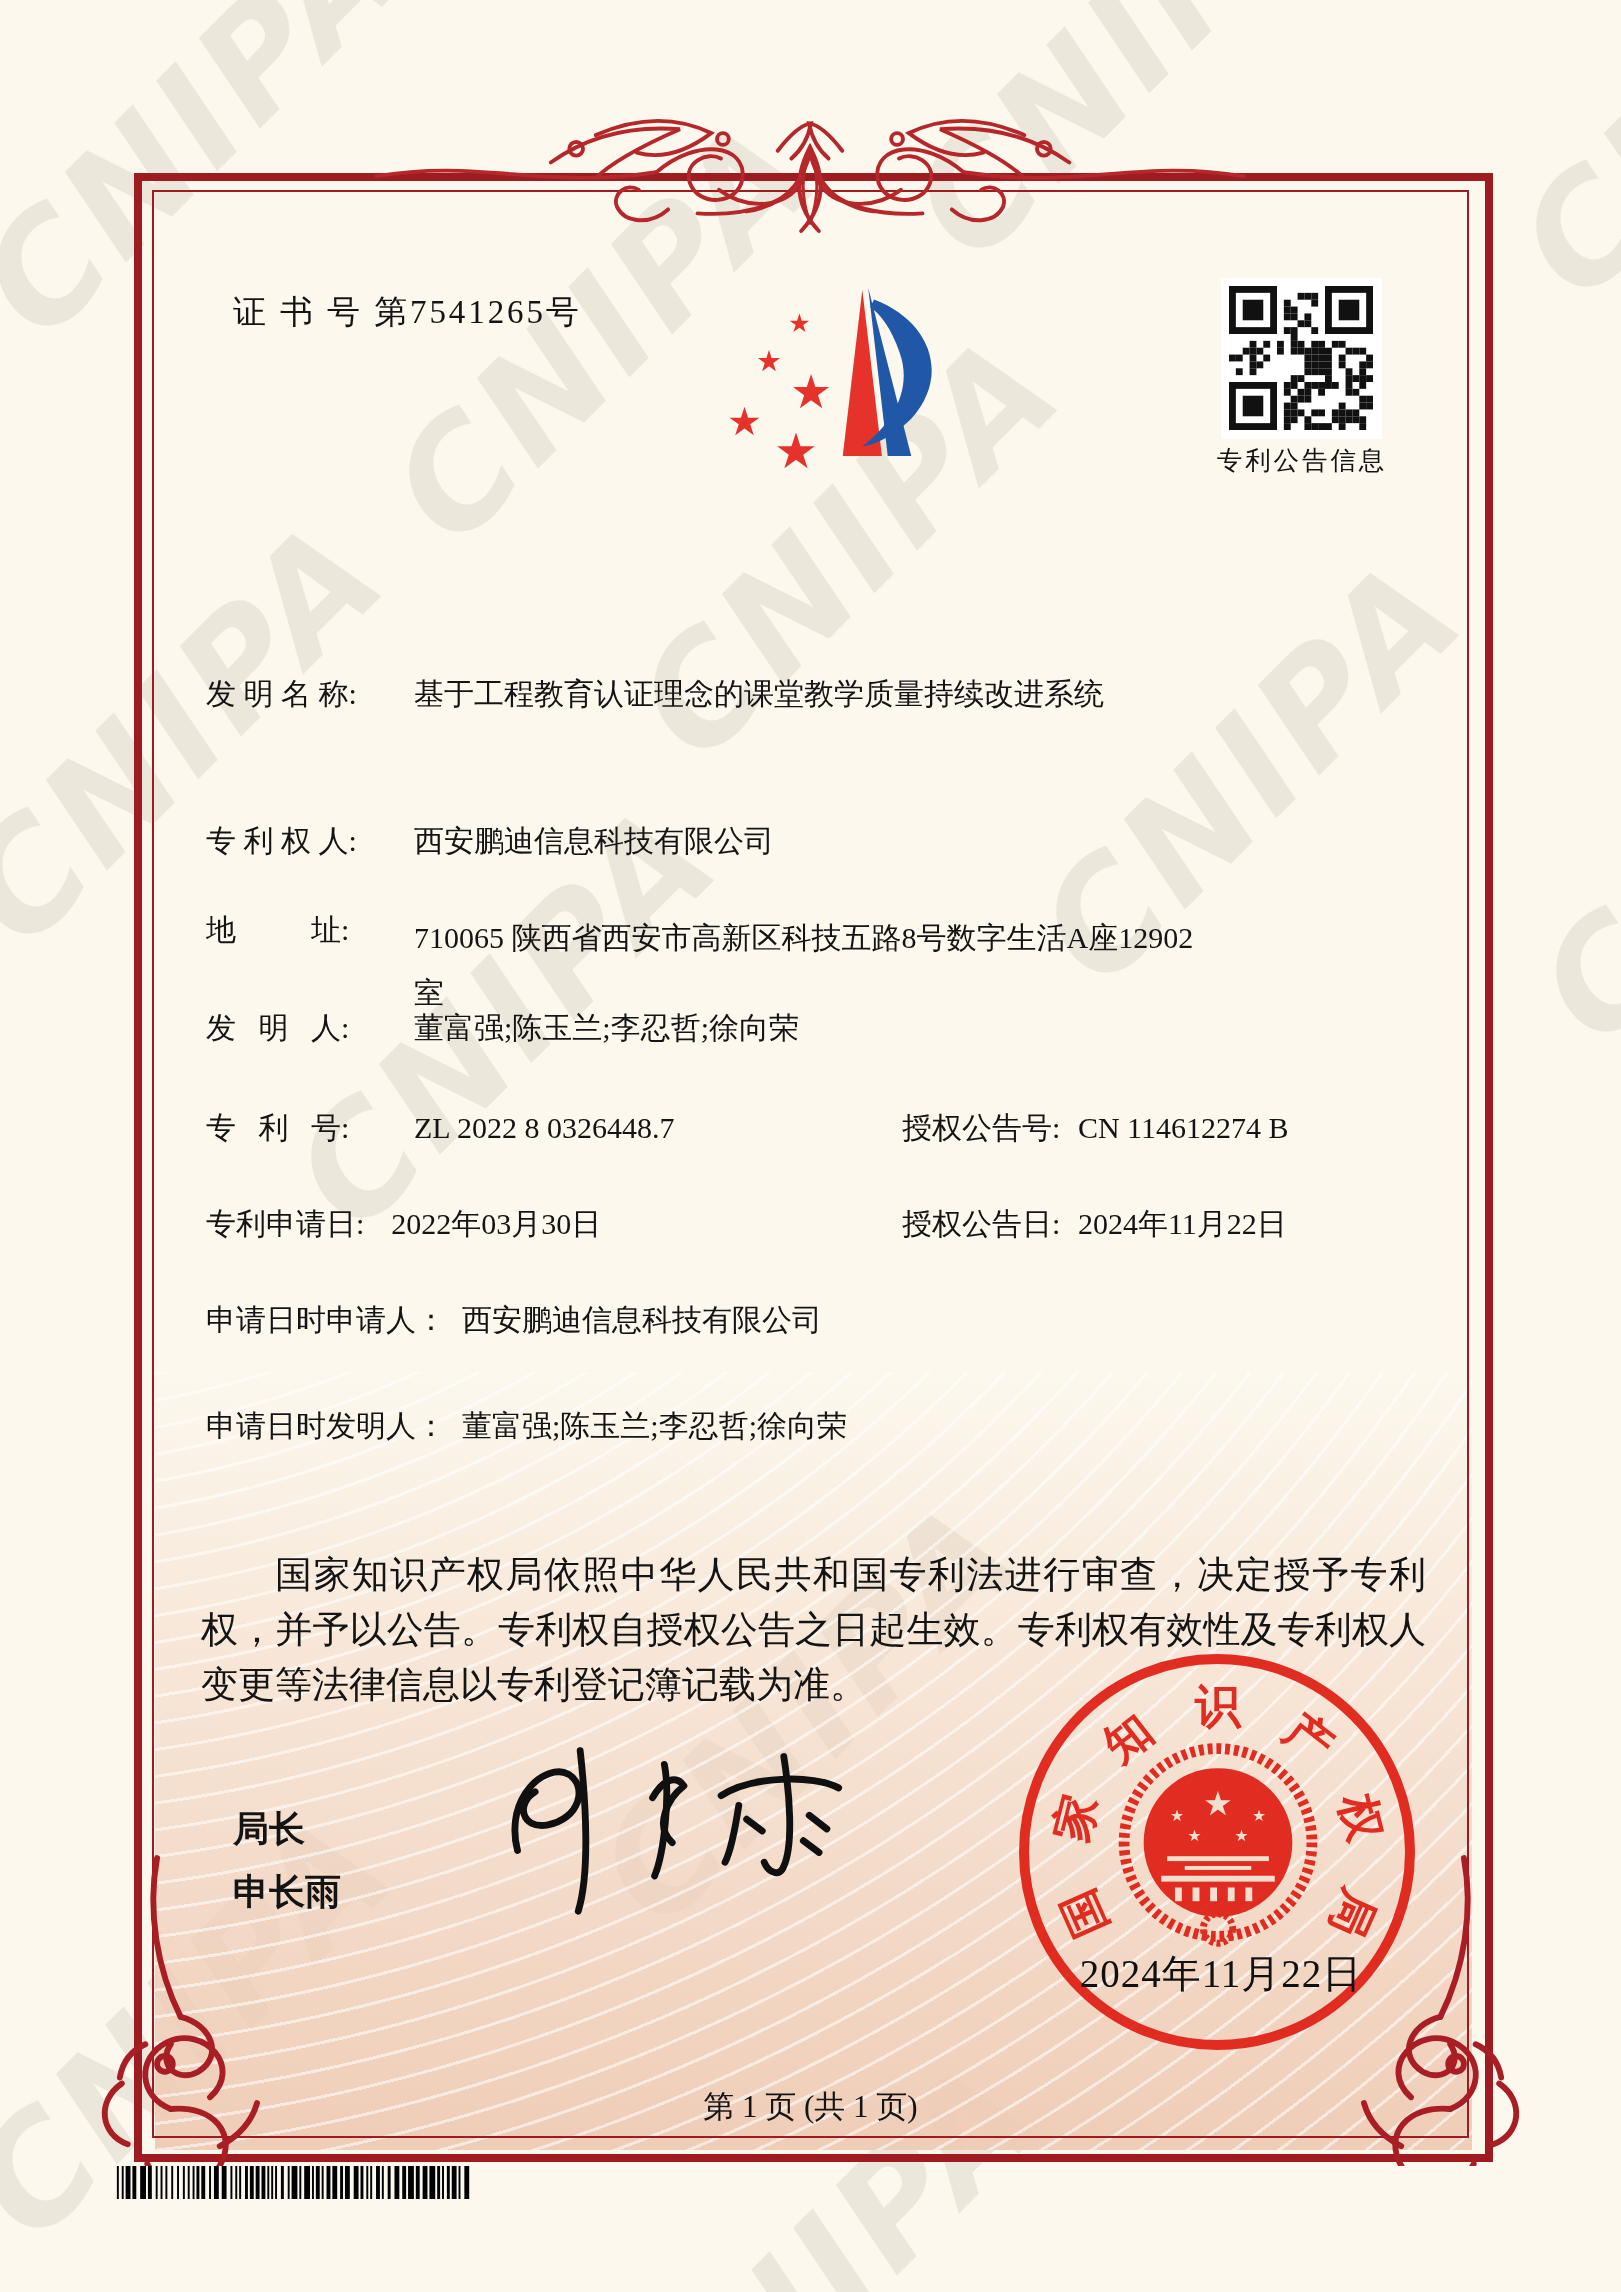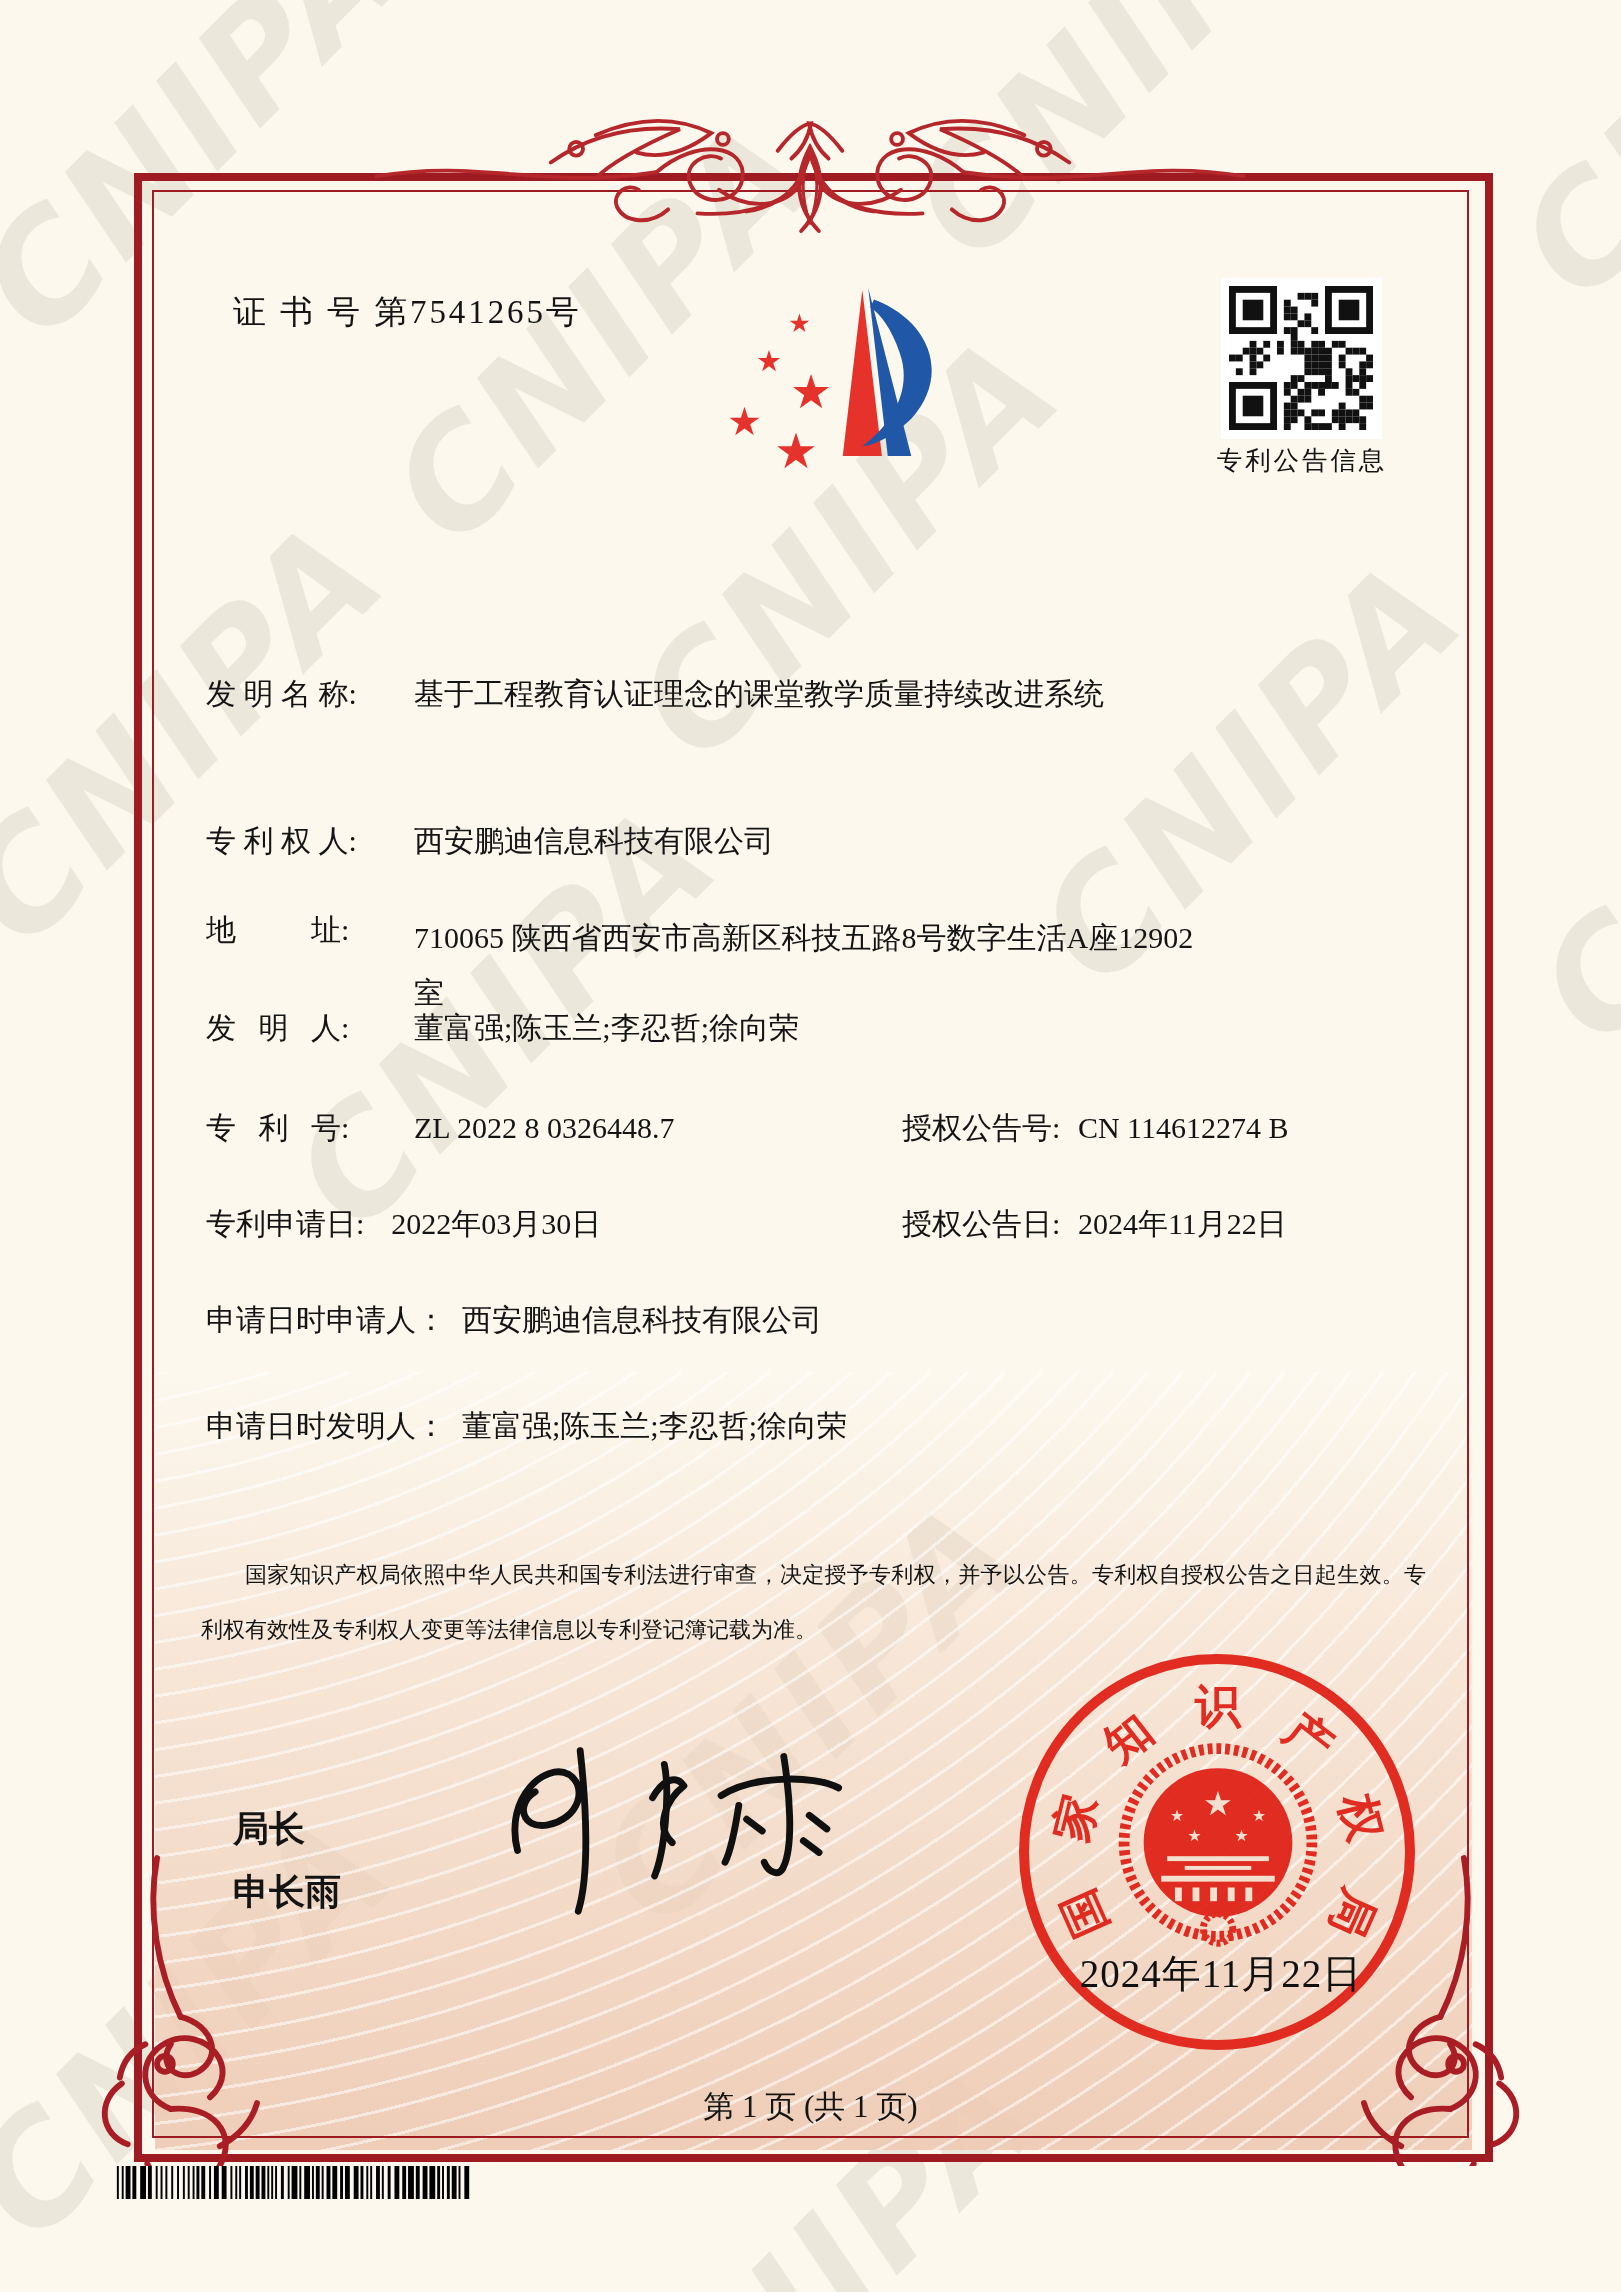--- a/index.html
+++ b/index.html
@@ -33,21 +33,21 @@
   .qr-box{left:1221px;top:278px;width:161px;height:161px;background:#fff;padding:7.8px;box-sizing:border-box;}
   .qr-label{left:1204px;top:443px;width:196px;text-align:center;font-size:25.5px;letter-spacing:2.9px;}
 
   .row{position:absolute;font-size:30px;white-space:nowrap;}
   .lbl{display:inline-block;white-space:pre;}
   .lbl-w{width:192px;}
   .val{margin-left:16px;}
   .addr-val{display:inline-block;vertical-align:top;white-space:normal;width:1039px;line-height:55px;}
   .pair-r{position:absolute;left:696px;top:0;}
 
-  .statement{left:201px;top:1547px;width:1225px;font-size:22px;line-height:55px;
+  .statement{left:201px;top:1547px;width:1225px;font-size:37px;line-height:55px;
              text-align:justify;text-indent:2em;white-space:normal;}
 
   .director-title{left:233px;top:1805px;font-size:36px;font-weight:bold;
                   font-family:"Liberation Sans","DejaVu Sans",sans-serif;}
   .director-name{left:233px;top:1868px;font-size:36px;font-weight:bold;
                  font-family:Liberation Mono, monospace;}
   .signature{left:490px;top:1735px;}
 
   
   .seal{position:absolute;z-index:4;left:1019px;top:1654px;width:398px;height:398px;opacity:.95;}

